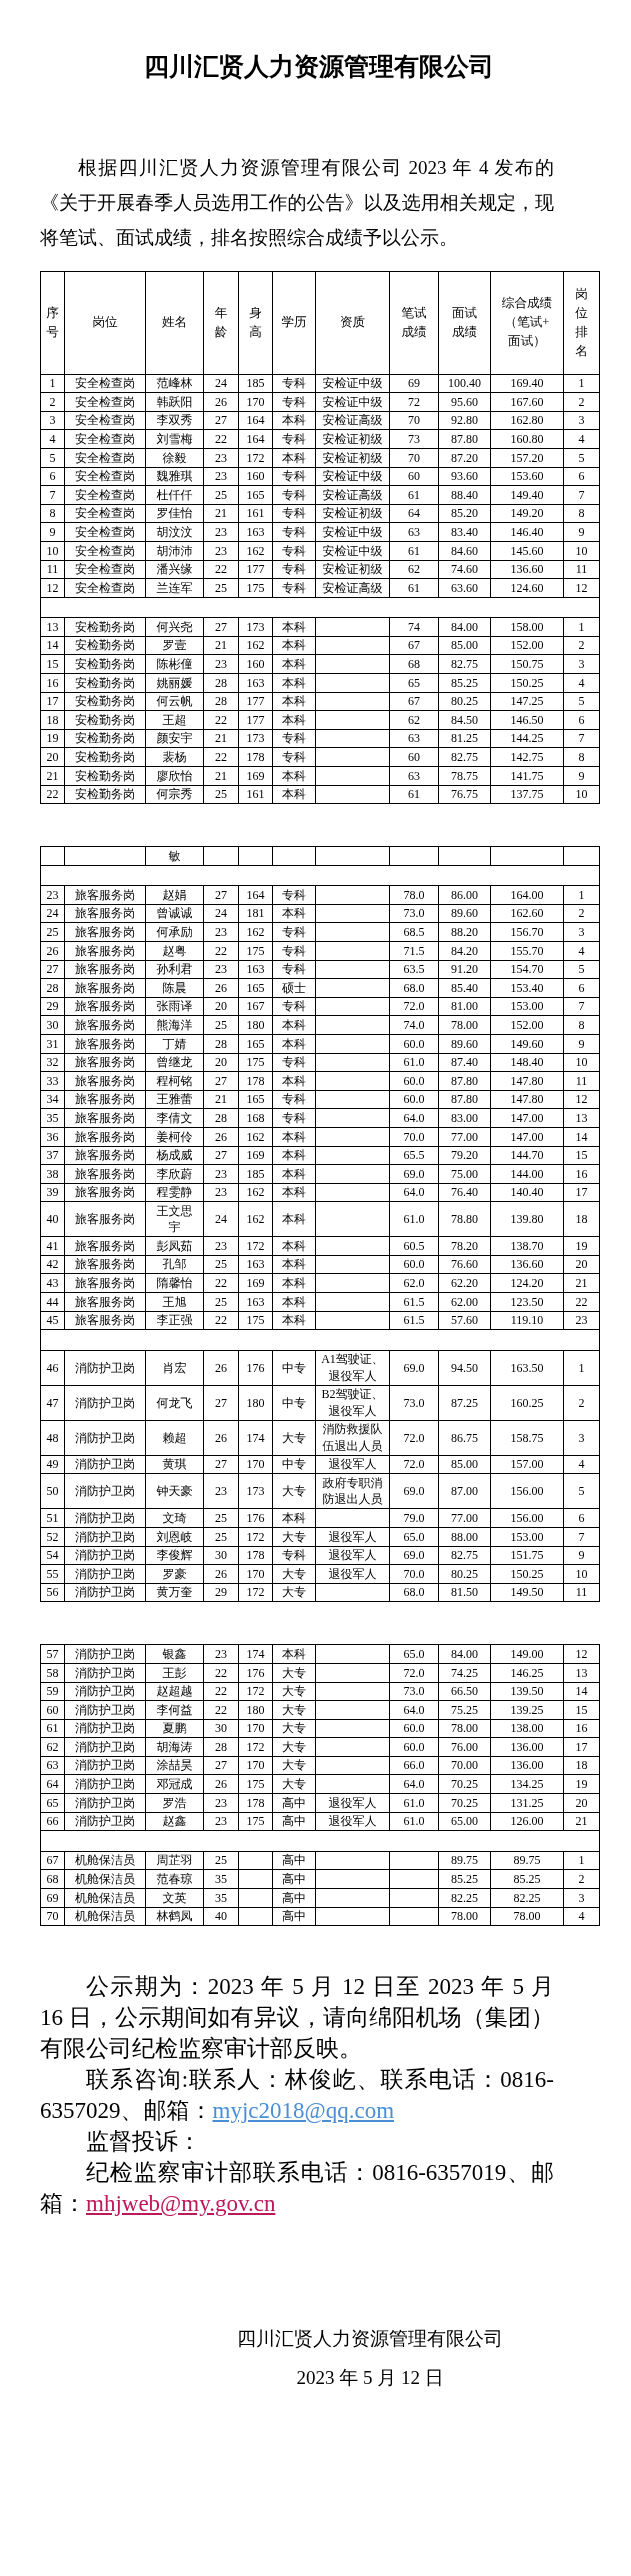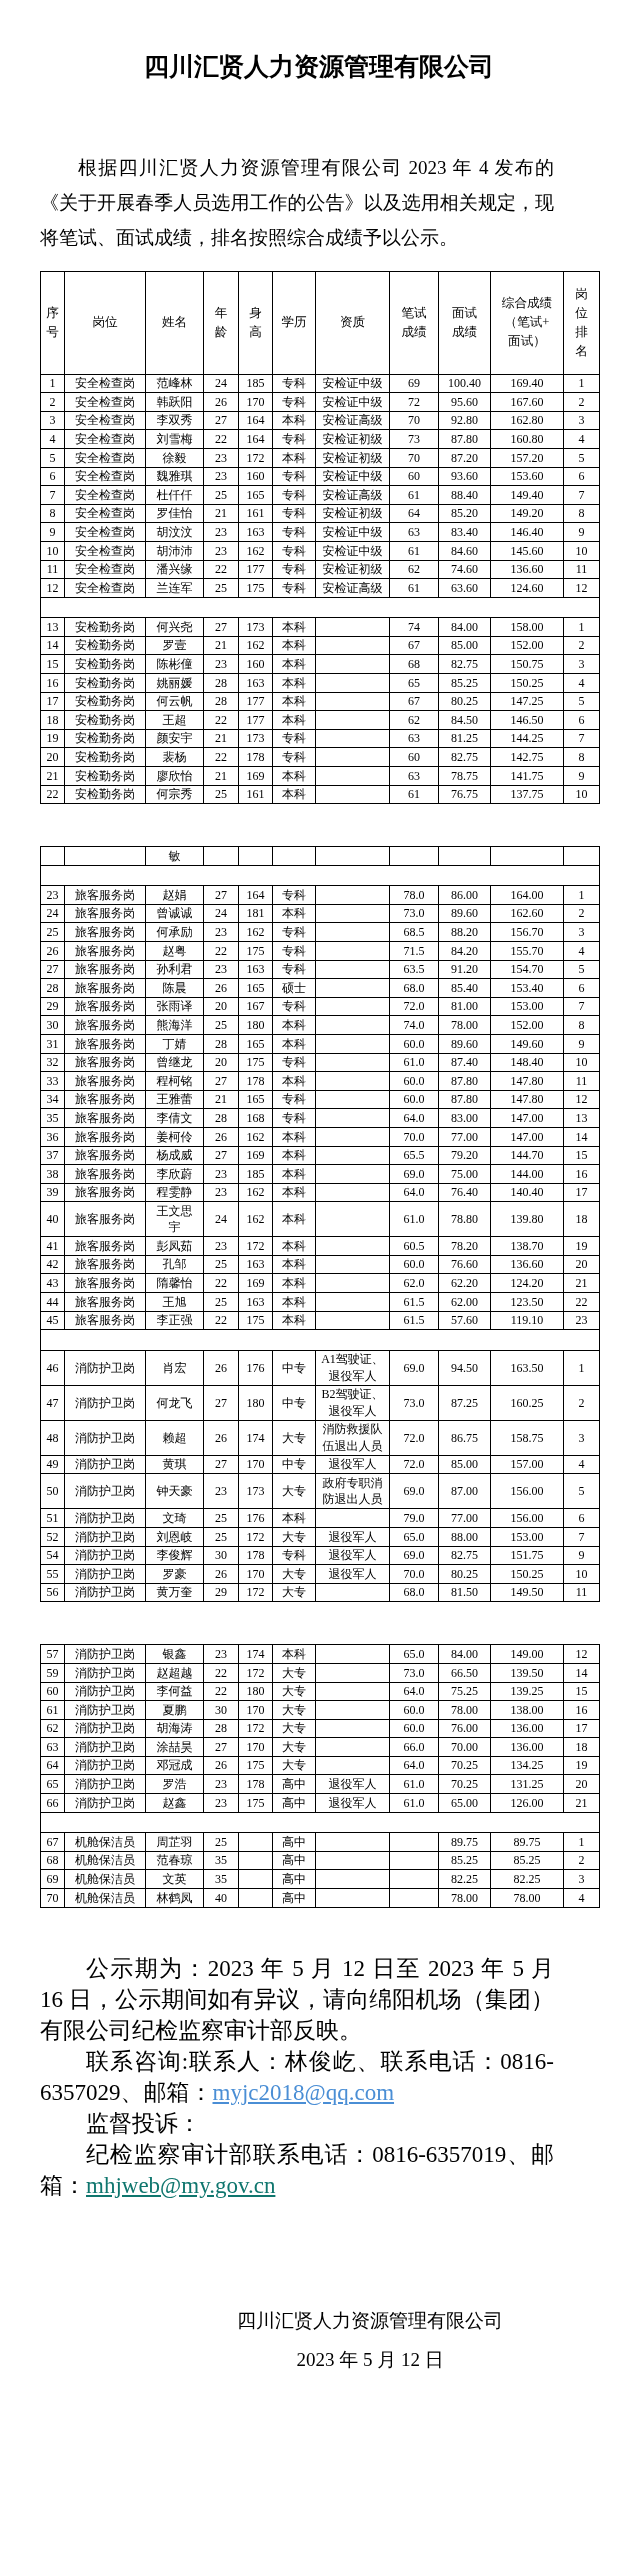--- a/index.html
+++ b/index.html
@@ -883,20 +883,33 @@
           <td>23</td>
           <td>174</td>
           <td>本科</td>
           <td></td>
           <td>65.0</td>
           <td>84.00</td>
           <td>149.00</td>
           <td>12</td>
         </tr>
         <tr class="data-row">
+          <td>58</td>
+          <td>消防护卫岗</td>
+          <td>王彭</td>
+          <td>22</td>
+          <td>176</td>
+          <td>大专</td>
+          <td></td>
+          <td>72.0</td>
+          <td>74.25</td>
+          <td>146.25</td>
+          <td>13</td>
+        </tr>
+        <tr class="data-row">
           <td>59</td>
           <td>消防护卫岗</td>
           <td>赵超越</td>
           <td>22</td>
           <td>172</td>
           <td>大专</td>
           <td></td>
           <td>73.0</td>
           <td>66.50</td>
           <td>139.50</td>
@@ -1048,21 +1061,21 @@
           <td>78.00</td>
           <td>4</td>
         </tr>
       </tbody>
     </table>
 
   <div class="footer-block">
     <p>公示期为：2023 年 5 月 12 日至 2023 年 5 月 16 日，公示期间如有异议，请向绵阳机场（集团）有限公司纪检监察审计部反映。</p>
     <p><span>联系咨询:联系人：林俊屹、联系电话：0816-6357029、邮箱：</span><a class="doc-link" id="contact-link" href="#" style="color: rgb(74, 142, 213);">myjc2018@qq.com</a></p>
     <p>监督投诉：</p>
-    <p><span>纪检监察审计部联系电话：0816-6357019、邮箱：</span><a class="doc-link" id="supervision-link" href="#" style="color: #0f766e;">mhjweb@my.gov.cn</a></p>
+    <p><span>纪检监察审计部联系电话：0816-6357019、邮箱：</span><a class="doc-link" id="supervision-link" href="#" style="color: #be185d;">mhjweb@my.gov.cn</a></p>
   </div>
 
   <div class="signature">
     <div class="sig-inner">
       <div>四川汇贤人力资源管理有限公司</div>
       <div>2023 年 5 月 12 日</div>
     </div>
   </div>
 
 </div>

